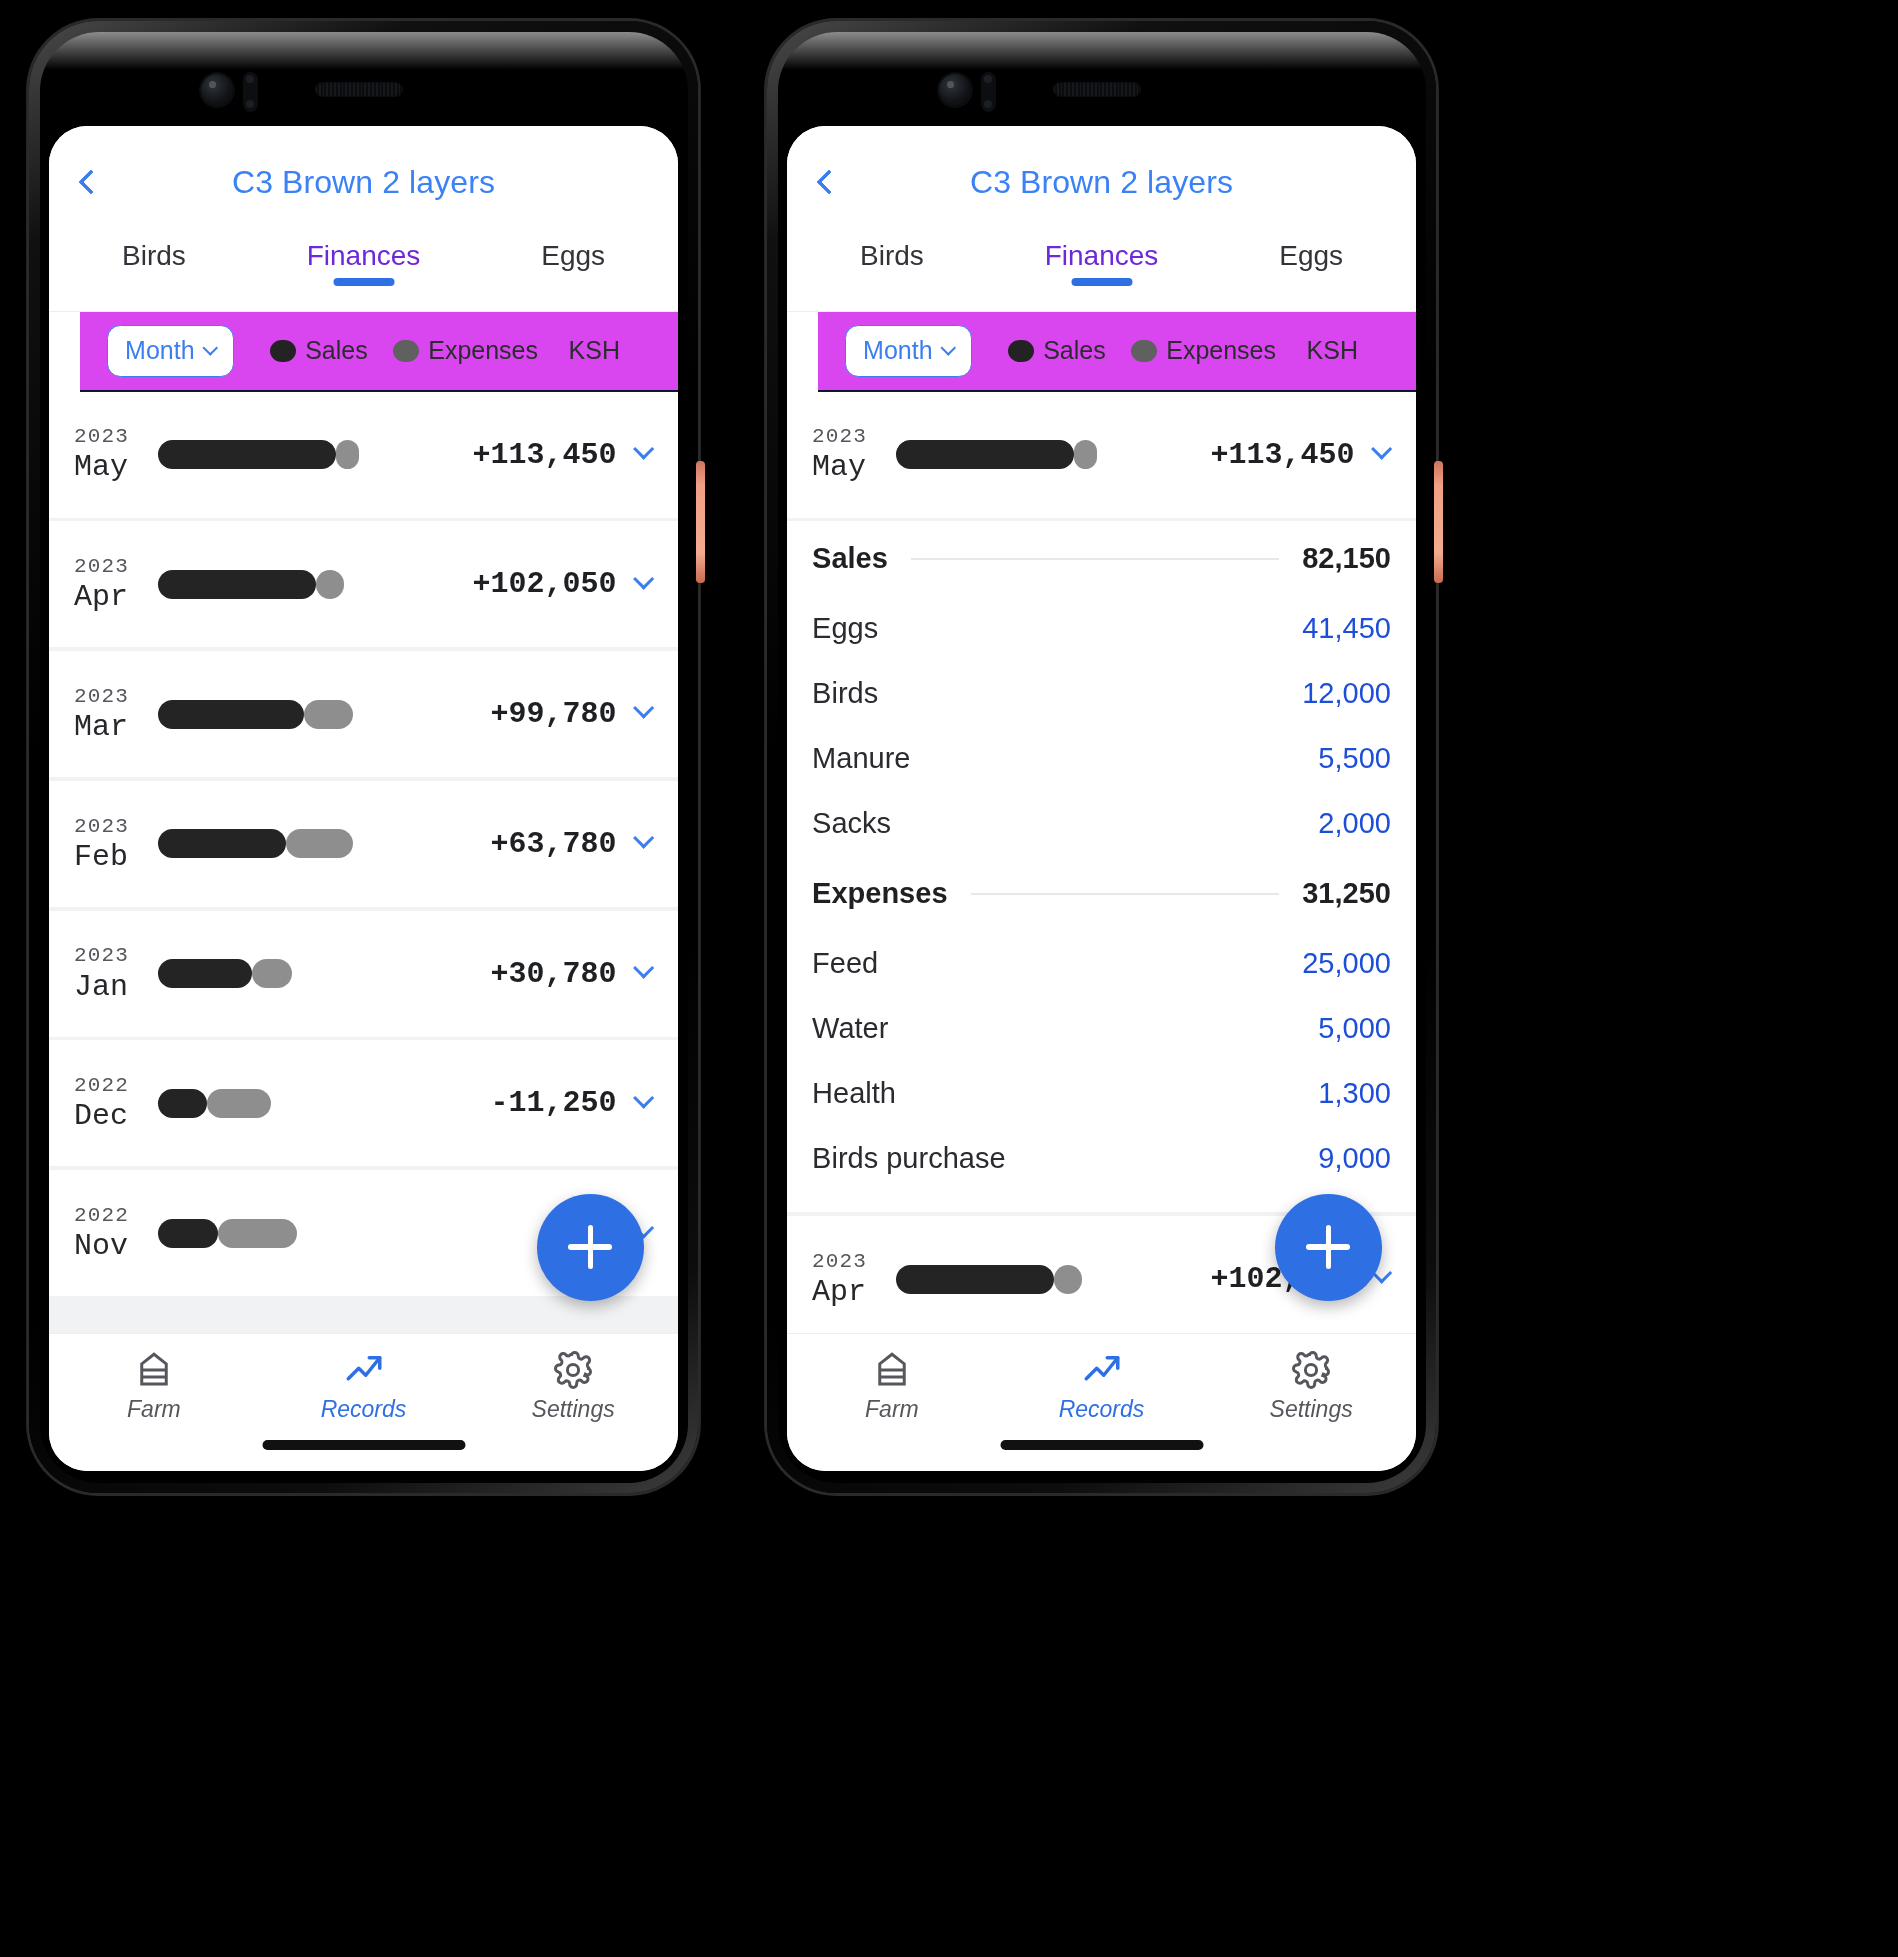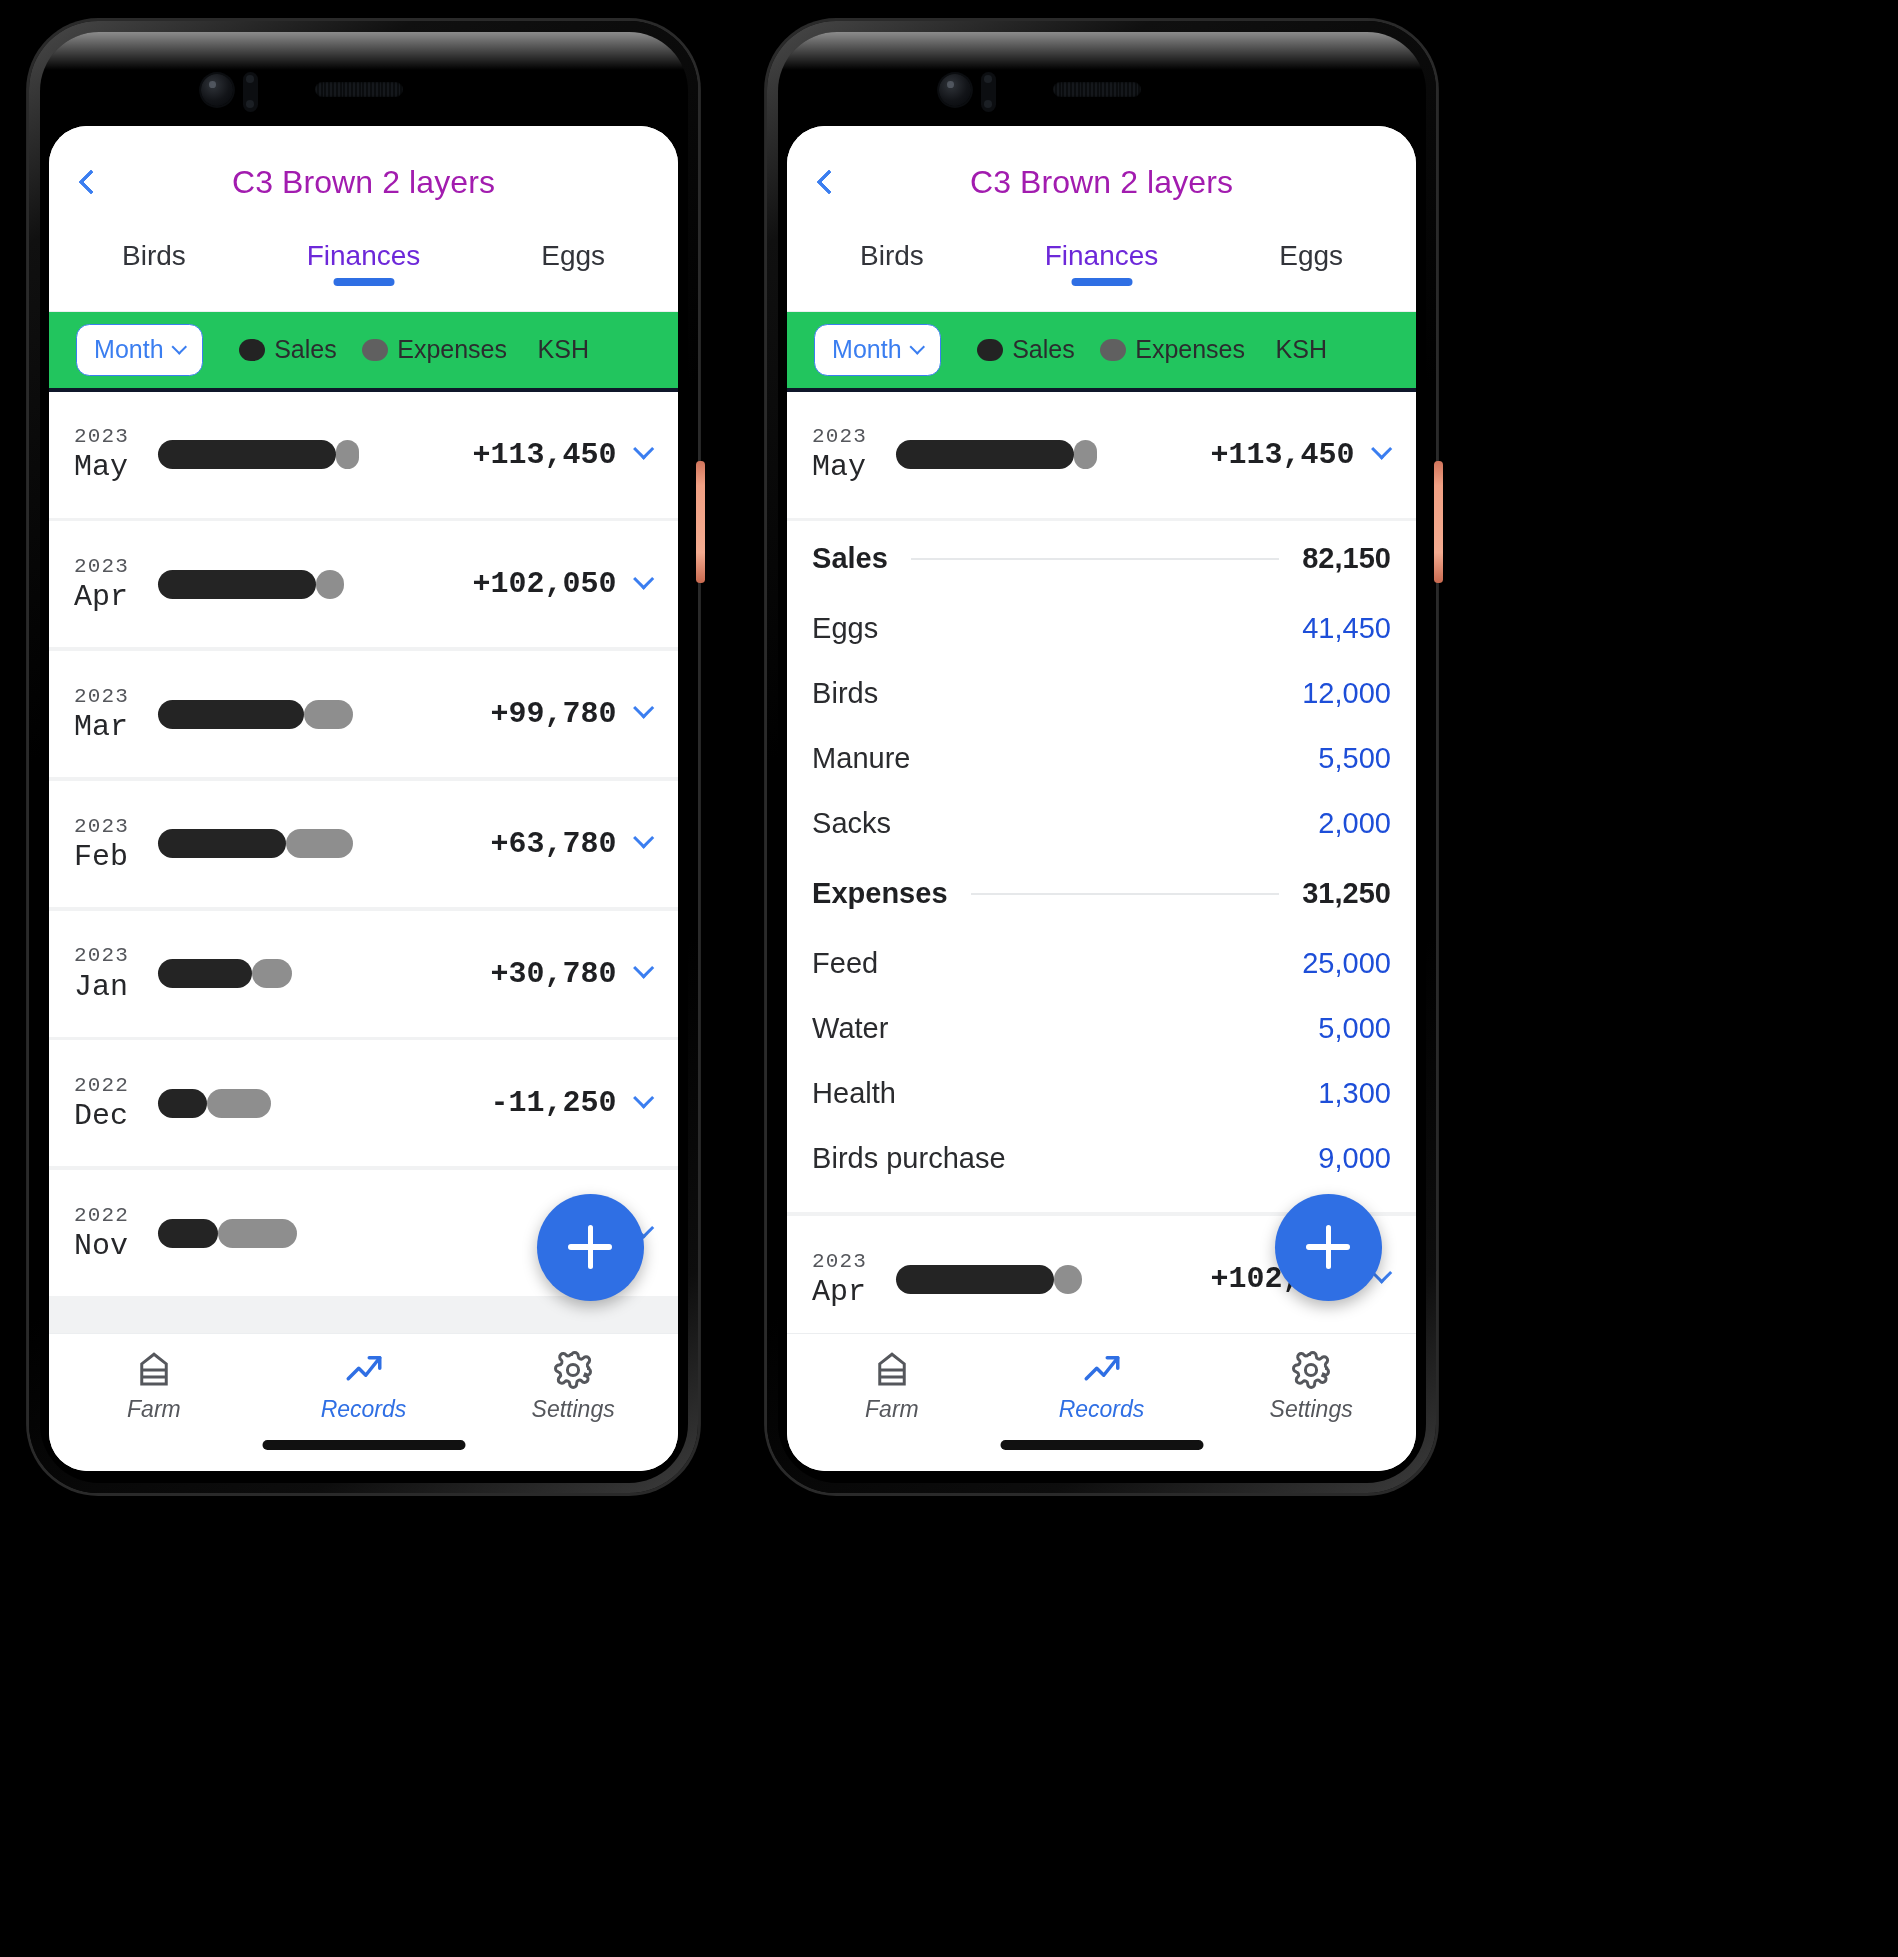--- a/index.html
+++ b/index.html
@@ -97,21 +97,21 @@
   }
   .back-chev {
     width: 18px; height: 18px;
     border-left: 4.8px solid #3b7ef0;
     border-bottom: 4.8px solid #3b7ef0;
     transform: rotate(45deg);
     border-radius: 1px;
   }
   .appbar-title {
     flex: 1; text-align: center;
-    font-size: 32px; color: #a21caf; letter-spacing: 0.1px;
+    font-size: 32px; color: #3b82f6; letter-spacing: 0.1px;
     margin-left: -52px;
   }
 
   
   .tabs {
     height: 73px; flex: 0 0 73px;
     display: flex; align-items: flex-start;
     border-bottom: 1px solid #eceef0;
     background: #fff;
   }
@@ -128,22 +128,23 @@
     left: 50%; transform: translateX(-50%);
     bottom: -13.4px; width: 61px; height: 7.6px;
     background: #2f6fe4; border-radius: 4.8px;
   }
 
   
   .filterbar {
     height: 80px; flex: 0 0 80px;
     display: flex; align-items: center;
     padding: 0 27px;
-    border-bottom: 4px solid #0f172a;
-    background: #22c55e;
+    border-bottom: 2px solid #0f172a;
+    background: #d946ef;
+    margin-left: 31px;
   }
   .period-select {
     display: flex; align-items: center; gap: 10.5px;
     height: 52px; padding: 0 17px;
     border: 1.9px solid #3b7ef0; border-radius: 13.4px;
     color: #3b7ef0; font-size: 25px;
     cursor: pointer;
     background: #fff;
   }
   .sel-chev {

